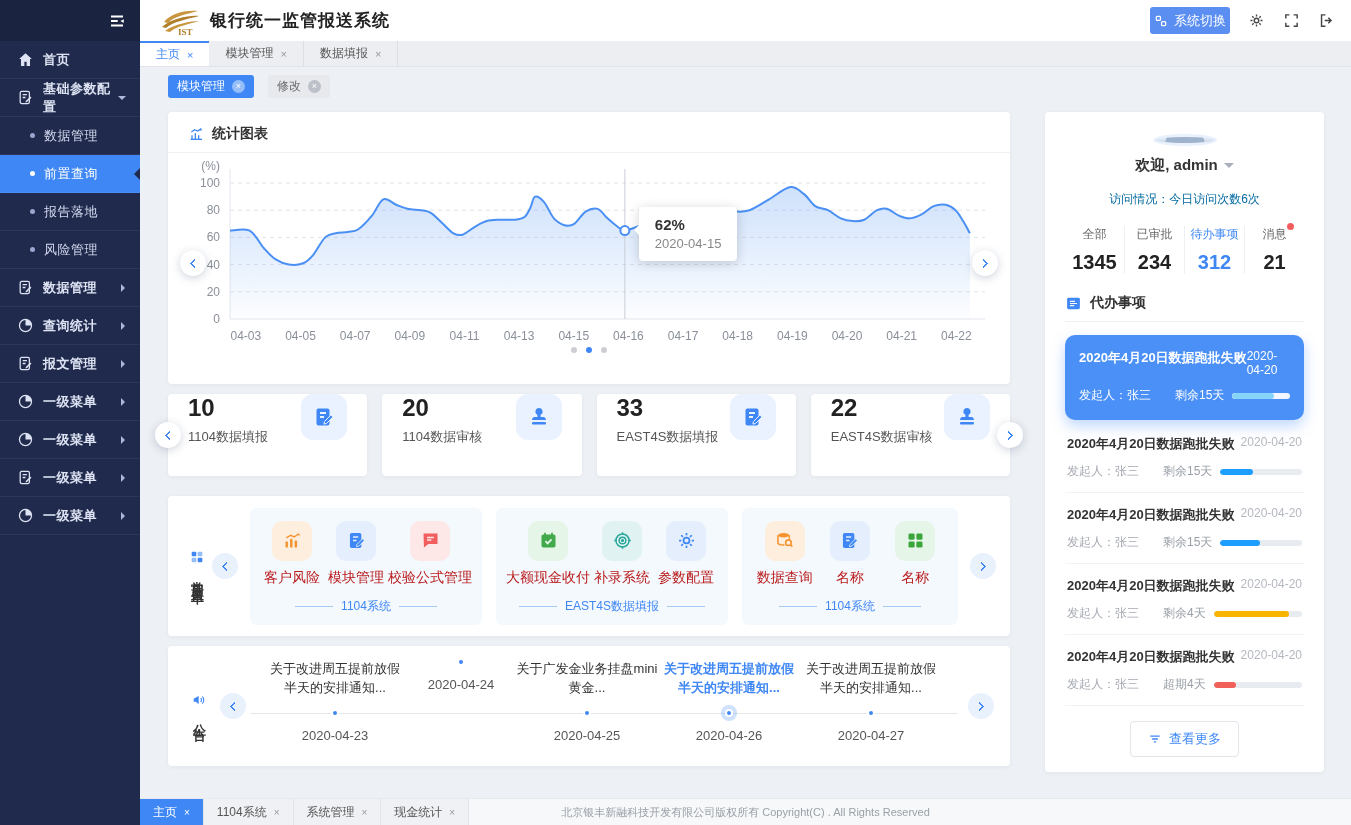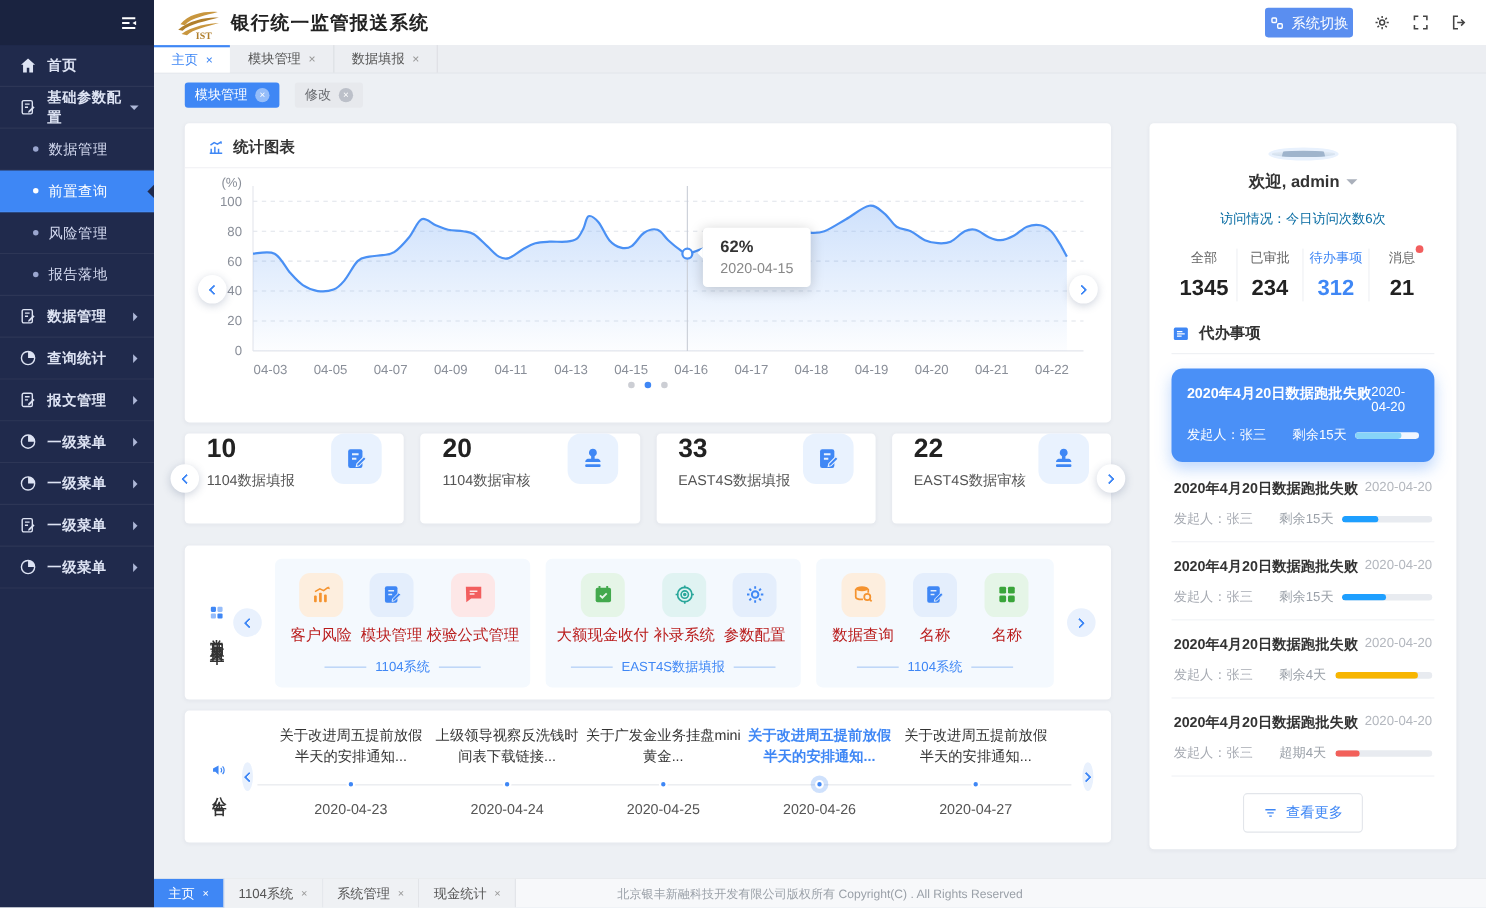--- a/index.html
+++ b/index.html
@@ -183,25 +183,25 @@
         <span class="sdot"></span>
         <span class="slb">数据管理</span>
       </div>
       <div class="ssub active">
         <span class="sdot"></span>
         <span class="slb">前置查询</span>
         <span class="notch"></span>
       </div>
       <div class="ssub">
         <span class="sdot"></span>
-        <span class="slb">风险管理</span>
+        <span class="slb">报告落地</span>
       </div>
       <div class="ssub">
         <span class="sdot"></span>
-        <span class="slb">报告落地</span>
+        <span class="slb">风险管理</span>
       </div>
       <div class="sitem">
         <span class="sic">
             <svg viewBox="0 0 24 24" fill="none" stroke="currentColor" stroke-width="1.8">
               <rect x="4.5" y="3.5" width="13" height="17" rx="2"></rect>
               <path d="M8 8h6M8 12h4"></path>
               <path d="M12.5 16.8l6.2-6.2 1.7 1.7-6.2 6.2-2.3.6z" fill="currentColor" stroke="none"></path>
             </svg>
           </span>
         <span class="slb">数据管理</span>
@@ -627,21 +627,20 @@
               <div class="tl-line"></div>
               <div class="ann-items">
                 <div class="ann-item">
                   <div class="ann-text">关于改进周五提前放假半天的安排通知...</div>
                   <div class="ann-dotwrap">
                       <span class="ann-dot"></span>
                     </div>
                   <div class="ann-date">2020-04-23</div>
                 </div>
                 <div class="ann-item">
-                  <div class="ann-text">上级领导视察反洗钱时间表下载链接...</div>
                   <div class="ann-dotwrap">
                       <span class="ann-dot"></span>
                     </div>
                   <div class="ann-date">2020-04-24</div>
                 </div>
                 <div class="ann-item">
                   <div class="ann-text">关于广发金业务挂盘mini黄金...</div>
                   <div class="ann-dotwrap">
                       <span class="ann-dot"></span>
                     </div>

